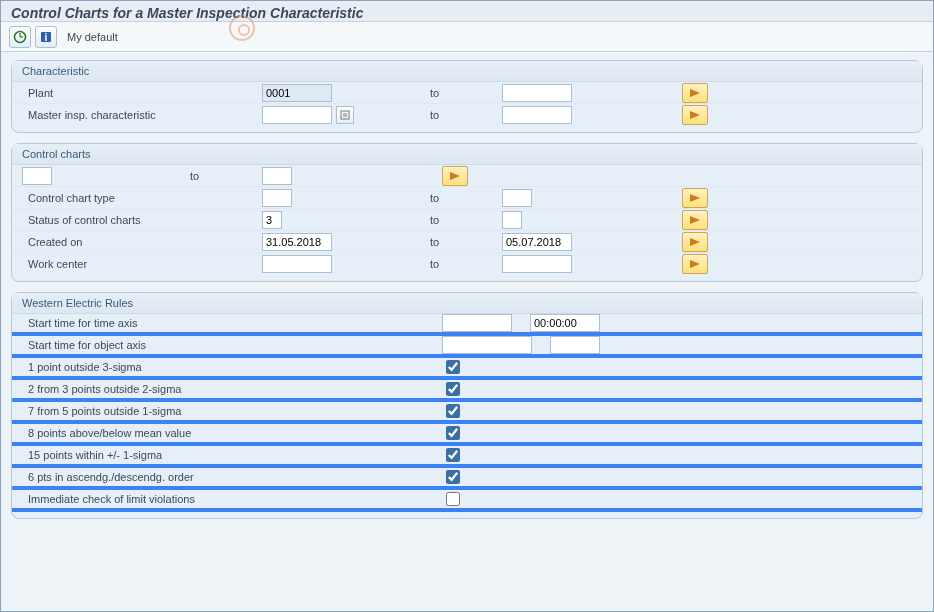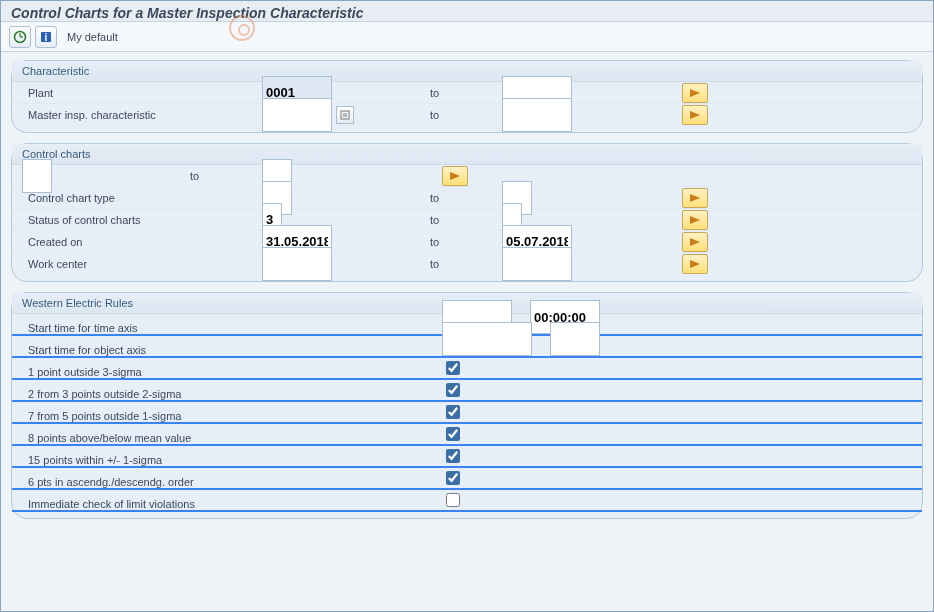--- a/index.html
+++ b/index.html
@@ -49,21 +49,21 @@
   }
   .tb-label {
     margin-left: 6px;
     color: #3a4a5a;
   }
   .content {
     padding: 8px 10px;
   }
   .group {
     border: 1px solid #b5c9dd;
-    border-radius: 16px;
+    border-radius: 8px;
     background: #e6eef7;
     margin-bottom: 10px;
     padding-bottom: 6px;
   }
   .group-hd {
     font-size: 11px;
     color: #3a597b;
     padding: 4px 10px 4px 10px;
     border-bottom: 1px solid #cdd9e5;
     background: linear-gradient(#e6eef7,#dde7f1);
@@ -80,23 +80,22 @@
   .lbl {
     width: 240px;
     color: #3a4a5a;
     text-align: left;
     padding-left: 6px;
   }
   input.txt {
     height: 18px;
     border: 1px solid #a9bfd4;
     background: #fff;
-    font-size: 13px;
-    padding: 16px 3px;
-    font-weight: bold;
+    font-size: 11px;
+    padding: 8px 3px;
   }
   .w-xs { width: 30px; }
   .w-s  { width: 70px; }
   .w-m  { width: 90px; }
   .picker {
     width: 18px; height: 18px;
     border: 1px solid #a9bfd4;
     background: linear-gradient(#fff,#e6edf4);
     display: flex; align-items: center; justify-content: center;
     cursor: pointer;
@@ -116,24 +115,24 @@
   .chk {
     width: 14px; height: 14px;
     accent-color: #3a6ea5;
   }
   .col-from { width: 140px; display:flex; align-items:center; gap:4px;}
   .col-to-label { width: 100px; padding-left:28px; color:#3a4a5a;}
   .col-to { width: 140px; display:flex; align-items:center; gap:4px;}
   .col-multi { width: 80px; display:flex; justify-content:flex-start;}
   .wer-row {
     display: flex;
-    align-items: flex-end;
+    align-items: center;
     height: 22px;
     padding: 0 10px;
-    border-bottom: 2px solid #3b82f6;
+    border-bottom: 4px solid #3b82f6;
   }
   .wer-lbl {
     width: 420px;
     color: #3a4a5a;
     padding-left: 6px;
   }
   .wer-fld {
     display: flex;
     align-items: center;
     gap: 18px;

